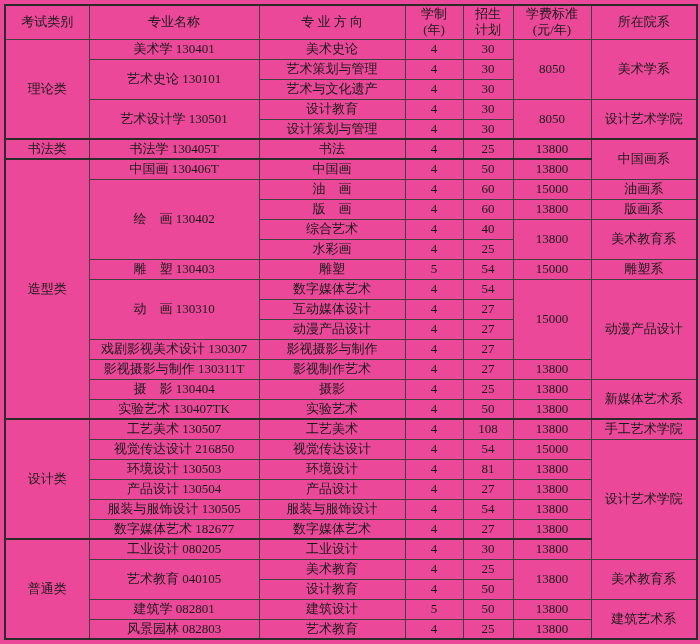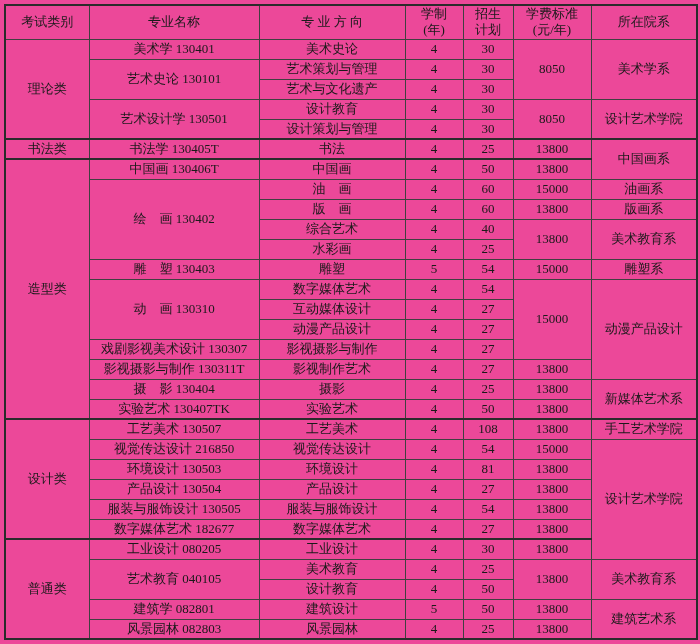--- a/index.html
+++ b/index.html
@@ -263,20 +263,20 @@
         <tr>
           <td>建筑学 082801</td>
           <td>建筑设计</td>
           <td>5</td>
           <td>50</td>
           <td>13800</td>
           <td rowspan="2">建筑艺术系</td>
         </tr>
         <tr>
           <td>风景园林 082803</td>
-          <td>风景园林</td>
+          <td>艺术教育</td>
           <td>4</td>
           <td>25</td>
           <td>13800</td>
         </tr>
       </tbody>
   </table>
 </div>
 
 </body></html>

